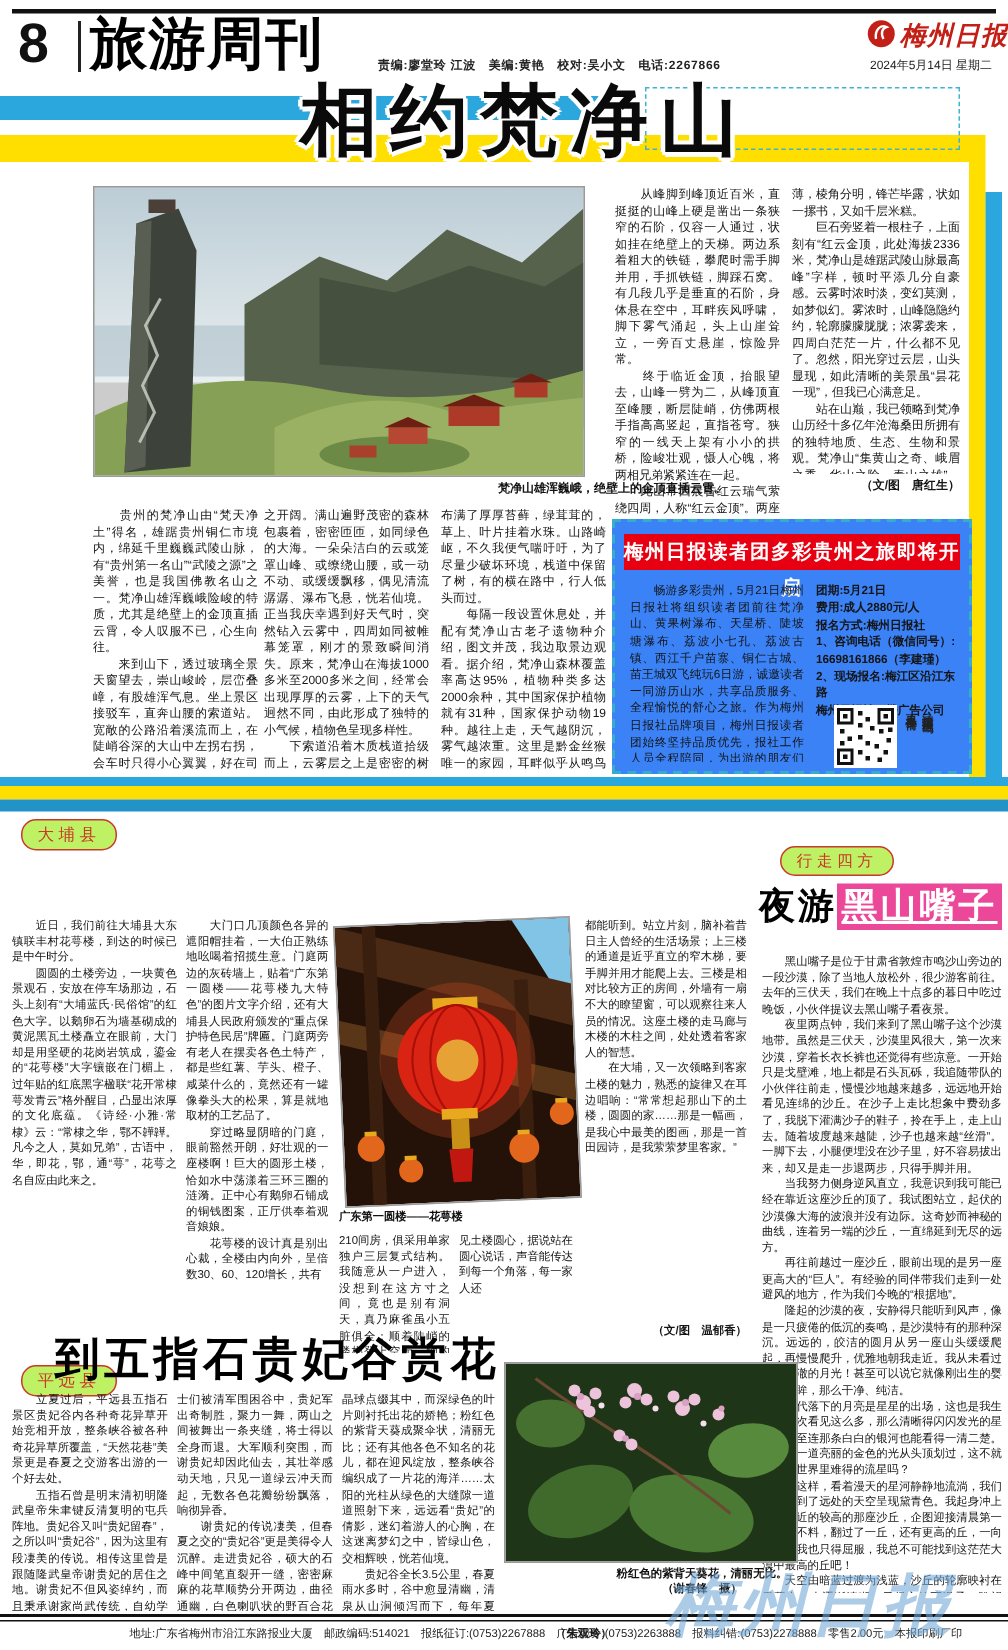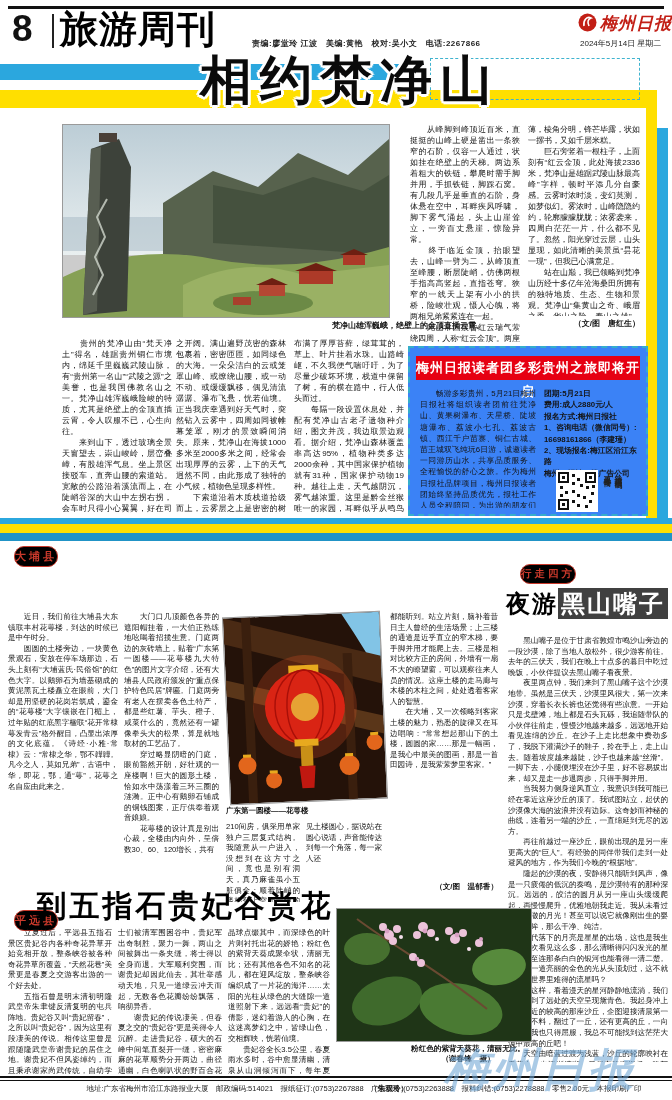--- a/index.html
+++ b/index.html
@@ -31,25 +31,25 @@
           font-size:13px;font-weight:900;text-align:center;line-height:24px;letter-spacing:1px;}
   .nbody{position:absolute;left:10px;top:40px;width:116px;height:120px;font-size:7.8px;line-height:11.2px;
          text-align:justify;color:#141414;overflow:hidden;white-space:pre-line;}
   .ninfo{position:absolute;left:134px;top:40px;width:100px;font-size:7.8px;line-height:11.4px;
          font-weight:700;color:#141414;white-space:pre-line;}
   .qrwrap{position:absolute;left:146px;top:122px;width:42px;height:42px;}
   .qrlabel{position:absolute;left:192px;top:122px;height:44px;font-size:7.5px;font-weight:700;color:#222;
            writing-mode:vertical-rl;letter-spacing:1px;white-space:pre-line;line-height:11px;}
   
   .tag{position:absolute;border:1.7px solid #c9392b;color:#c9392b;border-radius:10px;
-       font-size:11px;font-weight:700;padding:2px 0;letter-spacing:3px;background:#000000;}
+       font-size:11px;font-weight:400;padding:2px 10px;letter-spacing:3px;background:#bef264;}
   .h2mid{position:absolute;left:20px;top:556px;width:440px;text-align:center;
          font-size:40px;font-weight:900;color:#000;letter-spacing:6px;}
   .h2trav{position:absolute;left:506px;top:588px;font-size:24px;font-weight:900;color:#000;letter-spacing:2px;}
-  .hl{background:#404040;color:#fff;padding:2px 3px;}
+  .hl{background:#ec4899;color:#fff;padding:2px 3px;text-decoration:underline;}
   .h2py{position:absolute;left:30px;top:886px;width:310px;text-align:center;
         font-size:30px;font-weight:900;color:#000;letter-spacing:3px;}
   
   .photo{position:absolute;border:.5px solid #9a9a9a;overflow:hidden;background:#ccc;}
   .wm{position:absolute;left:444px;top:1040px;font-size:45px;font-weight:900;color:rgba(110,165,212,.58);
       letter-spacing:3px;z-index:6;font-style:italic;}
   .footer{position:absolute;left:0;top:1084px;width:672px;text-align:center;font-size:7.5px;color:#222;padding-left:28px;}
 </style>
 </head>
 <body>

